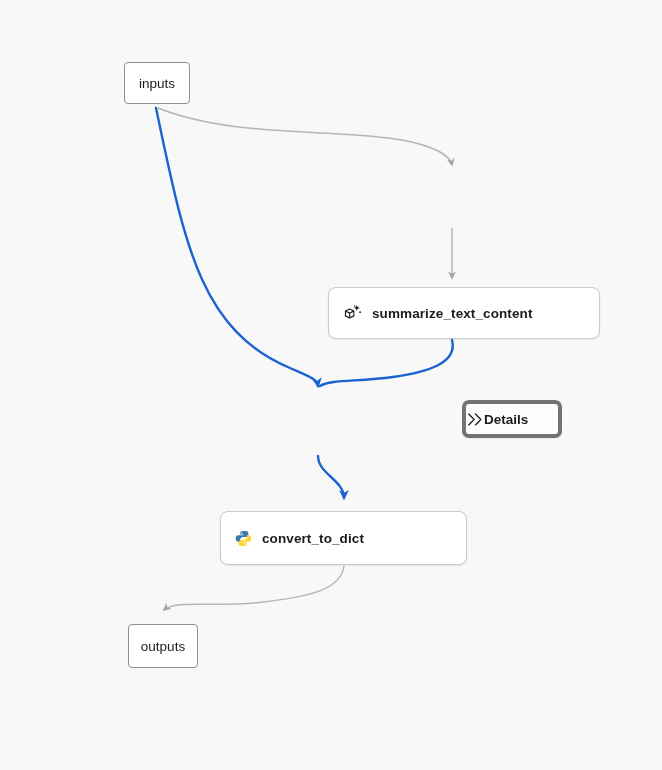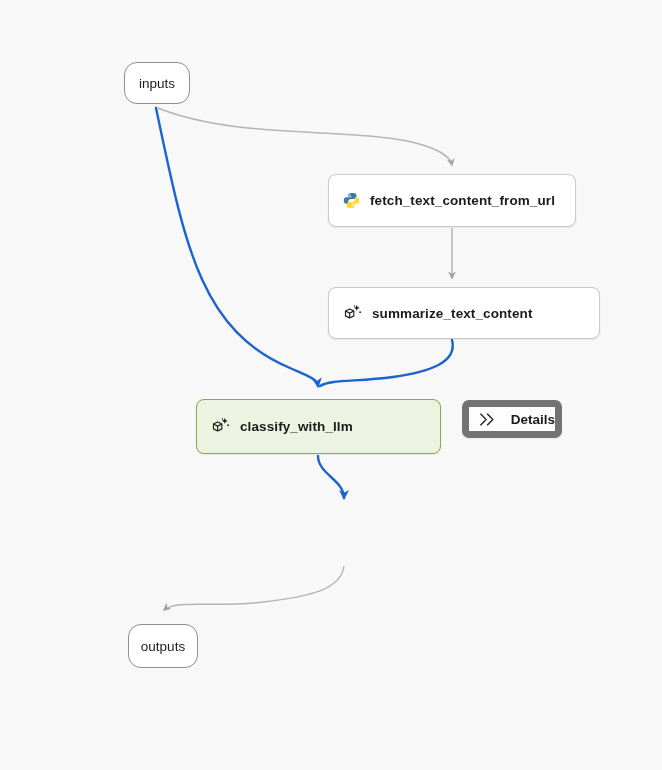--- a/index.html
+++ b/index.html
@@ -24,34 +24,34 @@
     cursor:pointer;
   }
   .node .label{
     font-size:13.5px;font-weight:600;color:#1b1b1b;
     white-space:nowrap;letter-spacing:0.1px;
   }
   .io-node{
     position:absolute;
     background:#ffffff;
     border:1.4px solid #8f8f8f;
-    border-radius:13px;
+    border-radius:4px;
     display:flex;align-items:center;justify-content:center;
     box-sizing:border-box;
     cursor:pointer;
   }
   .io-node .label{font-size:13.5px;font-weight:400;color:#1b1b1b;}
   .node.selected{
     background:#edf3e1;
     border:1.5px solid #86ad46;
   }
   .details-btn{
     position:absolute;left:462px;top:400px;width:100px;height:38px;
-    background:#fdfdfd;border:7px solid #737373;border-radius:7px;
-    display:flex;align-items:center;justify-content:flex-end;gap:15px;
+    background:#fdfdfd;border:4px solid #737373;border-radius:7px;
+    display:flex;align-items:center;justify-content:flex-start;gap:0;
     box-sizing:border-box;cursor:pointer;
     box-shadow:0 1px 2px rgba(0,0,0,0.06);
   }
   .details-btn .label{font-size:13.5px;font-weight:600;color:#1b1b1b;}
   .icon{display:flex;align-items:center;justify-content:center;flex:0 0 auto;}
   
   #node-inputs{left:124px;top:62px;width:66px;height:42px;}
   #node-fetch{left:328px;top:174px;width:248px;height:53px;}
   #node-summarize{left:328px;top:287px;width:272px;height:52px;}
   #node-classify{left:196px;top:399px;width:245px;height:55px;}
@@ -77,65 +77,53 @@
     <path d="M 156 108 C 185 245, 200 330, 290 368 C 310 377, 317 379, 318 386" fill="none" stroke="#1c62d0" stroke-width="2.4" stroke-linecap="round" marker-end="url(#arrow-blue)"></path>
     <path d="M 452 340 C 458 363, 428 372, 393 377 C 357 382, 331 379, 320 386" fill="none" stroke="#1c62d0" stroke-width="2.4" stroke-linecap="round"></path>
     <path d="M 318 456 C 318 474, 344 480, 344 498" fill="none" stroke="#1c62d0" stroke-width="2.4" stroke-linecap="round" marker-end="url(#arrow-blue)"></path>
     <path d="M 344 566 C 341 590, 308 597, 263 602 C 213 608, 177 599, 164 610" fill="none" stroke="#b5b5b5" stroke-width="1.5" marker-end="url(#arrow-gray)"></path>
   </svg>
 
   <div class="io-node" id="node-inputs">
     <span class="label">inputs</span>
   </div>
 
-  <div class="node" id="node-fetch">
-    <span class="icon">
-      <svg width="17" height="17" viewBox="0 0 64 64">
-        <path fill="#3b77a8" d="M31.6 4c-7.8 0-12.1 2.8-12.1 7.7v5.7h12.6v2.4H12.6C7 19.8 2.8 24.3 2.8 32s4.2 12.2 9.8 12.2h6.9v-7.2c0-5.6 4.9-10.4 10.5-10.4h11.9c4.7 0 8.5-3.9 8.5-8.6v-6.3C50.4 6.6 45 4 38.3 4h-6.7z"></path>
-        <circle cx="25.4" cy="11.2" r="2.7" fill="#fff"></circle>
-        <path fill="#fdd835" d="M32.4 60c7.8 0 12.1-2.8 12.1-7.7v-5.7H31.9v-2.4h19.5c5.6 0 9.8-4.5 9.8-12.2s-4.2-12.2-9.8-12.2h-6.9V27c0 5.6-4.9 10.4-10.5 10.4H22.1c-4.7 0-8.5 3.9-8.5 8.6v6.3c0 5.1 5.4 7.7 12.1 7.7h6.7z"></path>
-        <circle cx="38.6" cy="52.8" r="2.7" fill="#fff"></circle>
-      </svg>
-    </span>
-    <span class="label">fetch_text_content_from_url</span>
-  </div>
 
   <div class="node" id="node-summarize">
     <span class="icon">
       <svg width="19" height="19" viewBox="0 0 20 20">
         <path d="M7 5.2 L11.4 7.4 L11.4 12.5 L7 14.8 L2.6 12.5 L2.6 7.4 Z" fill="none" stroke="#1f1f1f" stroke-width="1.2" stroke-linejoin="round"></path>
         <path d="M2.6 7.4 L7 9.6 L11.4 7.4 M7 9.6 L7 14.8" fill="none" stroke="#1f1f1f" stroke-width="1.2" stroke-linejoin="round"></path>
         <path d="M14.5 1 l0.95 2.15 2.15 0.95 -2.15 0.95 -0.95 2.15 -0.95 -2.15 -2.15 -0.95 2.15 -0.95 Z" fill="#1f1f1f"></path>
         <circle cx="18" cy="8.6" r="0.95" fill="#1f1f1f"></circle>
         <circle cx="12.1" cy="2.1" r="0.7" fill="#1f1f1f"></circle>
       </svg>
     </span>
     <span class="label">summarize_text_content</span>
   </div>
 
-  <div class="node selected" id="node-classify">
-    <span class="icon">
-      <svg width="19" height="19" viewBox="0 0 20 20">
-        <path d="M7 5.2 L11.4 7.4 L11.4 12.5 L7 14.8 L2.6 12.5 L2.6 7.4 Z" fill="none" stroke="#1f1f1f" stroke-width="1.2" stroke-linejoin="round"></path>
-        <path d="M2.6 7.4 L7 9.6 L11.4 7.4 M7 9.6 L7 14.8" fill="none" stroke="#1f1f1f" stroke-width="1.2" stroke-linejoin="round"></path>
-        <path d="M14.5 1 l0.95 2.15 2.15 0.95 -2.15 0.95 -0.95 2.15 -0.95 -2.15 -2.15 -0.95 2.15 -0.95 Z" fill="#1f1f1f"></path>
-        <circle cx="18" cy="8.6" r="0.95" fill="#1f1f1f"></circle>
-        <circle cx="12.1" cy="2.1" r="0.7" fill="#1f1f1f"></circle>
-      </svg>
-    </span>
-    <span class="label">classify_with_llm</span>
-  </div>
 
   <div class="details-btn">
     <span class="icon">
       <svg width="18" height="15" viewBox="0 0 20 16">
         <path d="M3 2 l6 6 -6 6 M10.5 2 l6 6 -6 6" stroke="#1f1f1f" stroke-width="1.5" fill="none" stroke-linecap="round" stroke-linejoin="round"></path>
       </svg>
     </span>
     <span class="label">Details</span>
   </div>
 
+  <div class="node" id="node-convert">
+    <span class="icon">
+      <svg width="17" height="17" viewBox="0 0 64 64">
+        <path fill="#3b77a8" d="M31.6 4c-7.8 0-12.1 2.8-12.1 7.7v5.7h12.6v2.4H12.6C7 19.8 2.8 24.3 2.8 32s4.2 12.2 9.8 12.2h6.9v-7.2c0-5.6 4.9-10.4 10.5-10.4h11.9c4.7 0 8.5-3.9 8.5-8.6v-6.3C50.4 6.6 45 4 38.3 4h-6.7z"></path>
+        <circle cx="25.4" cy="11.2" r="2.7" fill="#fff"></circle>
+        <path fill="#fdd835" d="M32.4 60c7.8 0 12.1-2.8 12.1-7.7v-5.7H31.9v-2.4h19.5c5.6 0 9.8-4.5 9.8-12.2s-4.2-12.2-9.8-12.2h-6.9V27c0 5.6-4.9 10.4-10.5 10.4H22.1c-4.7 0-8.5 3.9-8.5 8.6v6.3c0 5.1 5.4 7.7 12.1 7.7h6.7z"></path>
+        <circle cx="38.6" cy="52.8" r="2.7" fill="#fff"></circle>
+      </svg>
+    </span>
+    <span class="label">convert_to_dict</span>
+  </div>
 
   <div class="io-node" id="node-outputs">
     <span class="label">outputs</span>
   </div>
 
 </div>
 
 </body></html>

